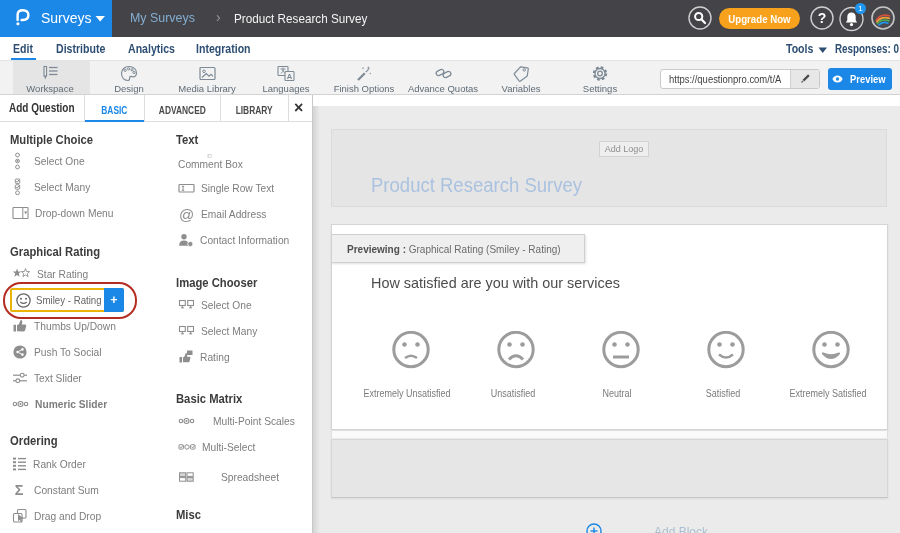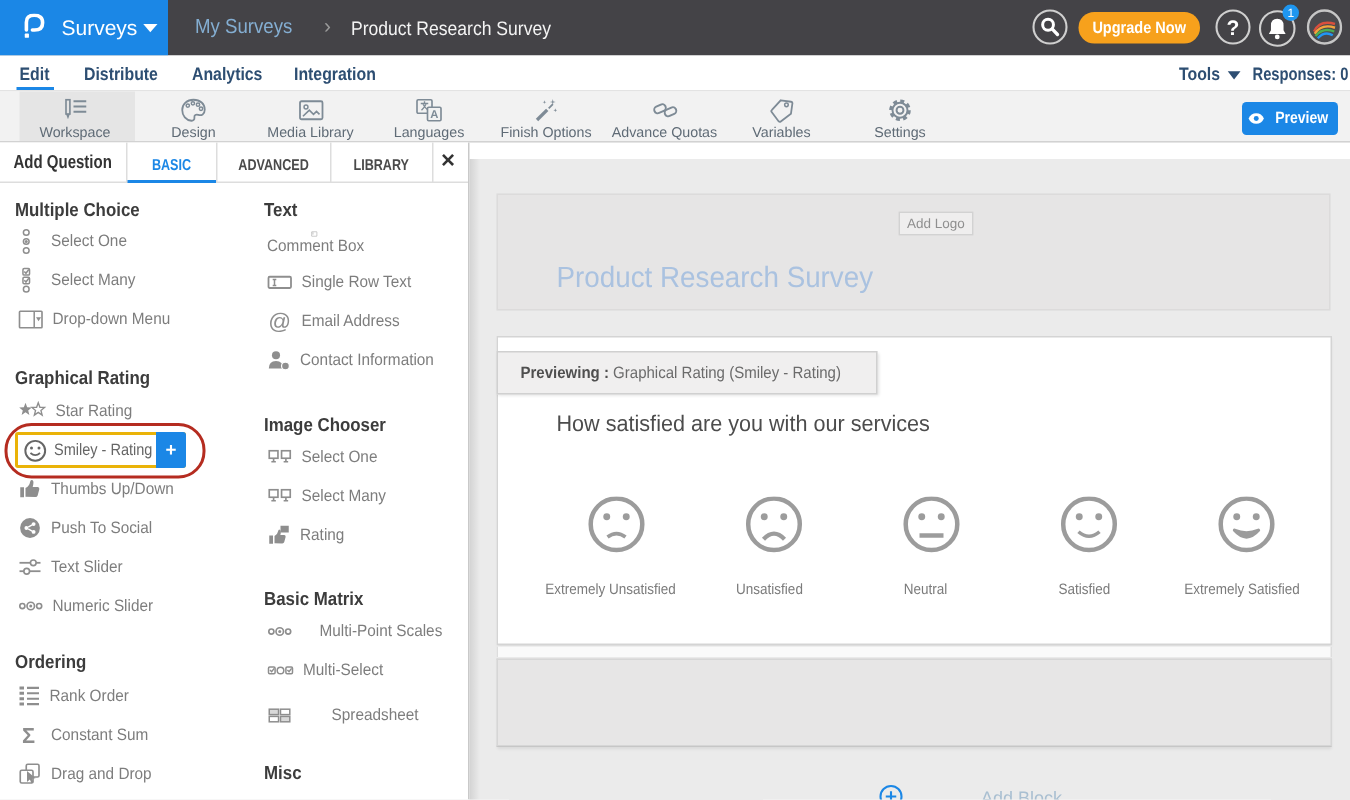--- a/index.html
+++ b/index.html
@@ -164,20 +164,31 @@
     <span class="lbl">Variables</span>
     </div>
   <div class="tbit" style="left:560px;width:80px;">
     <svg width="18" height="17" viewBox="0 0 18 17">
         <circle cx="9" cy="8.5" r="6" fill="none" stroke="#7e8b96" stroke-width="2.4" stroke-dasharray="2.6 2.11"></circle>
         <circle cx="9" cy="8.5" r="5" fill="none" stroke="#7e8b96" stroke-width="1.3"></circle>
         <circle cx="9" cy="8.5" r="2.3" fill="none" stroke="#7e8b96" stroke-width="1.3"></circle>
       </svg>
     <span class="lbl">Settings</span>
     </div>
+  <div class="abs" style="left:660px;top:8px;width:160px;height:20px;background:#fff;border:1px solid #c9c9c9;border-radius:3px;overflow:hidden;">
+    <span class="abs" style="left:8px;top:3px;font-size:10.5px;color:#3f3f3f;white-space:nowrap;transform:scaleX(0.9);transform-origin:0 0;">https://questionpro.com/t/A</span>
+    <div class="abs flex" style="left:129px;top:0;width:29px;height:18px;background:#e7e7e7;border-left:1px solid #cfcfcf;border-radius:0 3px 3px 0;justify-content:center;">
+      <svg width="12" height="12" viewBox="0 0 12 12">
+          <g transform="rotate(45 6 6)">
+            <rect x="4.9" y="0.5" width="2.2" height="7.8" fill="#4a4a4a"></rect>
+            <path d="M4.9 9.2 L6 11.3 L7.1 9.2 Z" fill="#4a4a4a"></path>
+          </g>
+        </svg>
+    </div>
+  </div>
   <div class="abs flex" style="left:828px;top:7px;width:64px;height:22px;background:#1b87e6;border-radius:3px;justify-content:center;color:#fff;">
     <svg width="11" height="8" viewBox="0 0 14 10" style="margin-right:4px">
         <path d="M7 0.5 Q11.5 0.5 13.5 5 Q11.5 9.5 7 9.5 Q2.5 9.5 0.5 5 Q2.5 0.5 7 0.5 Z" fill="#fff"></path>
         <circle cx="7" cy="5" r="2.1" fill="#1b87e6"></circle>
       </svg>
     <span style="font-size:11px;font-weight:bold;transform:scaleX(0.85);">Preview</span>
     </div>
 </div>
 
 <div id="lpanel">
@@ -266,21 +277,21 @@
       <svg width="16" height="16" viewBox="0 0 16 16">
         <g stroke="#8e8e8e" fill="none">
           <line x1="1" y1="5.2" x2="15" y2="5.2" stroke-width="1.2"></line>
           <circle cx="10.2" cy="5.2" r="1.9" fill="#fff" stroke-width="1.1"></circle>
           <line x1="1" y1="10.8" x2="15" y2="10.8" stroke-width="1.2"></line>
           <circle cx="5.8" cy="10.8" r="1.9" fill="#fff" stroke-width="1.1"></circle>
         </g>
       </svg>
       <span>Text Slider</span>
     </div>
-  <div class="lit" style="left:12px;top:301px;">
+  <div class="lit" style="left:12px;top:301px;font-weight:bold;">
       <svg width="17" height="16" viewBox="0 0 17 16">
         <g fill="none" stroke="#8e8e8e" stroke-width="1.1">
           <circle cx="2.9" cy="8" r="1.7"></circle>
           <circle cx="8.5" cy="8" r="2.5"></circle>
           <circle cx="14.1" cy="8" r="1.7"></circle>
         </g>
         <circle cx="8.5" cy="8" r="1" fill="#8e8e8e"></circle>
       </svg>
       <span>Numeric Slider</span>
     </div>

